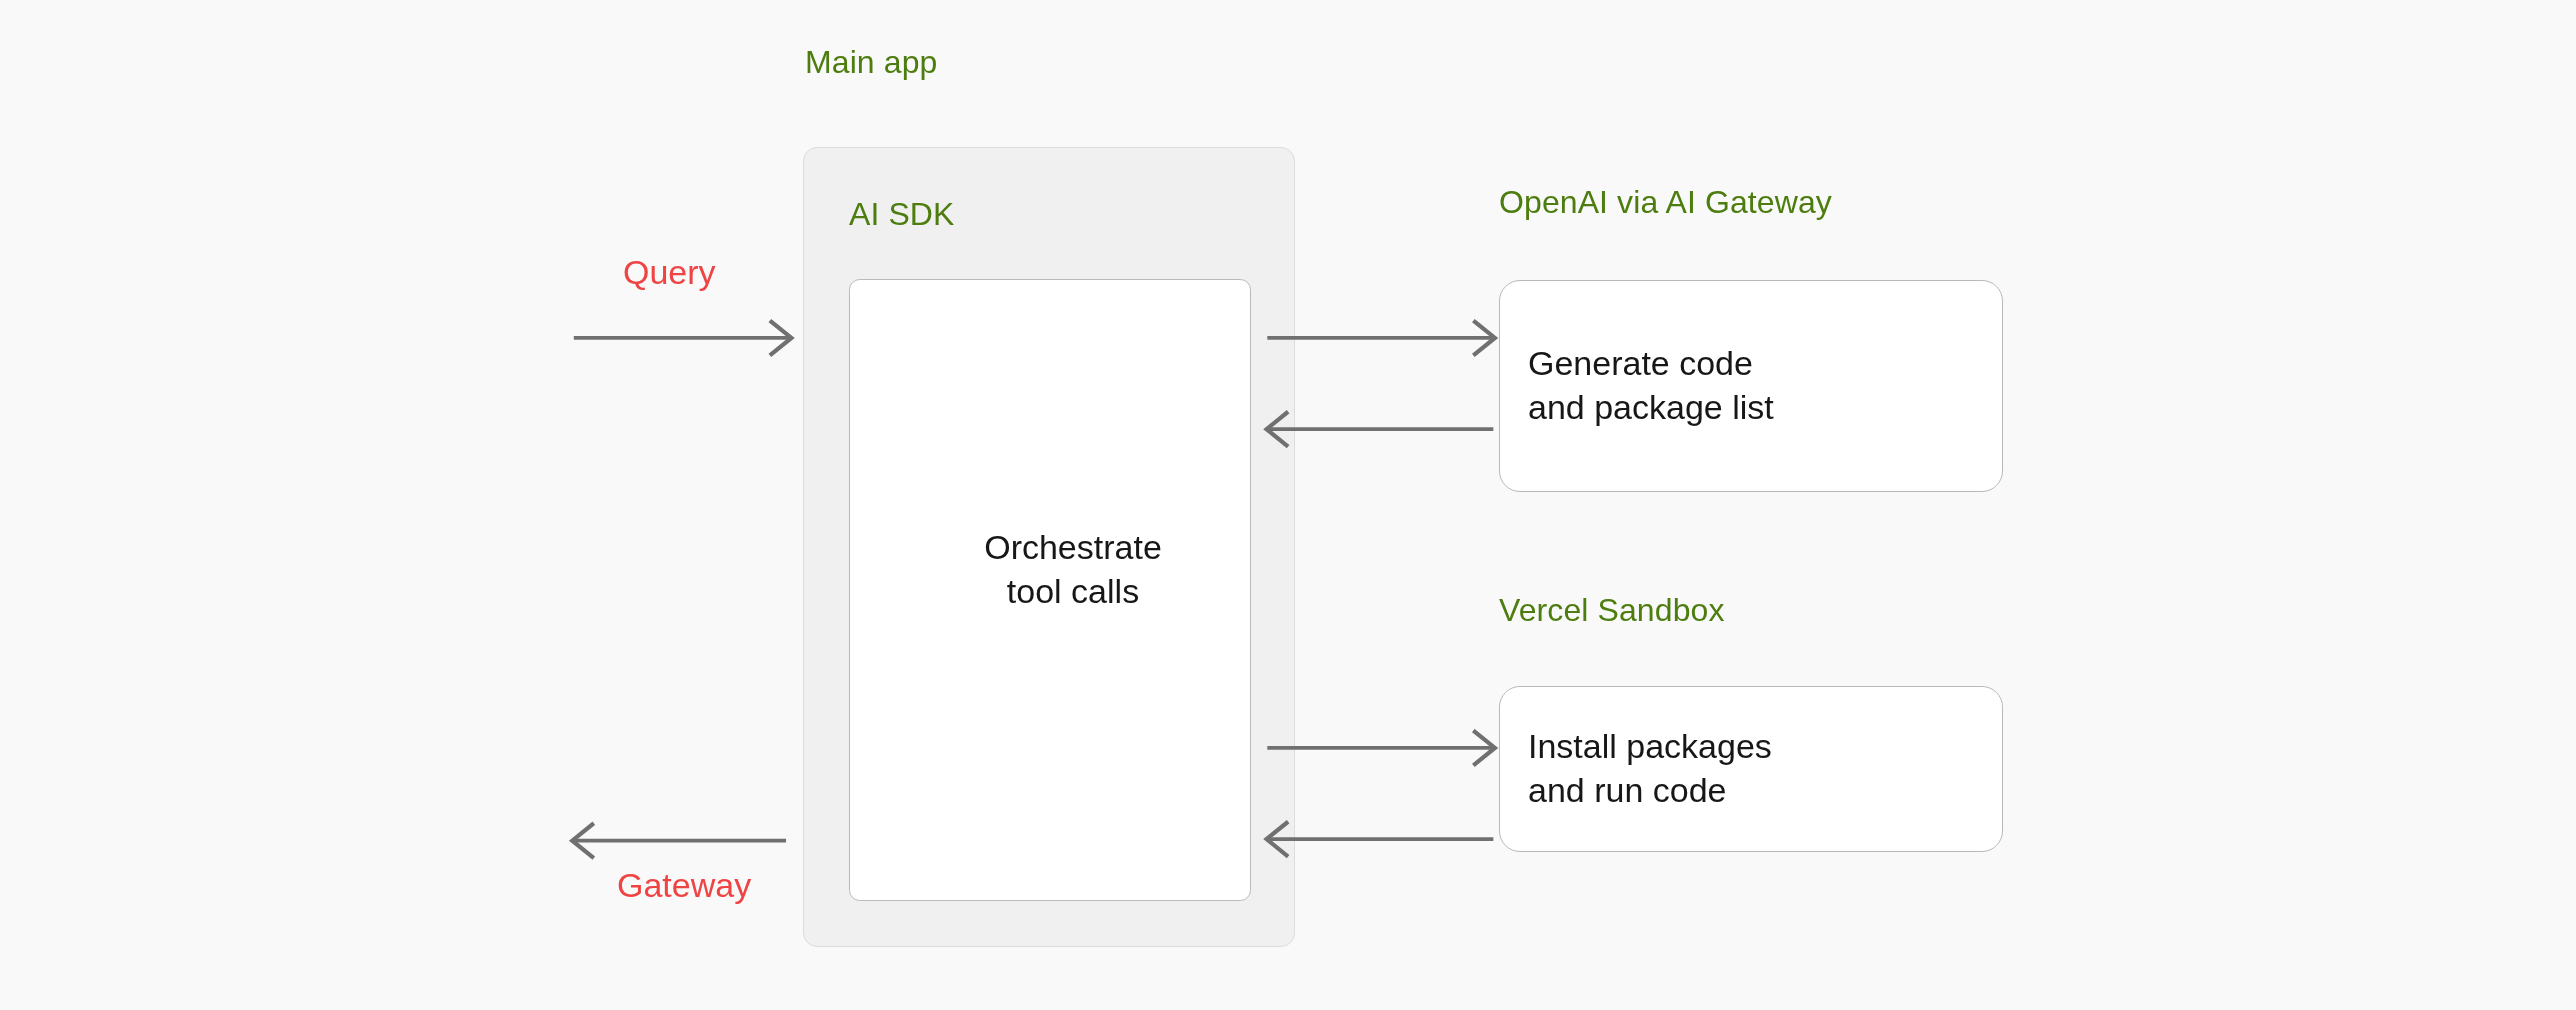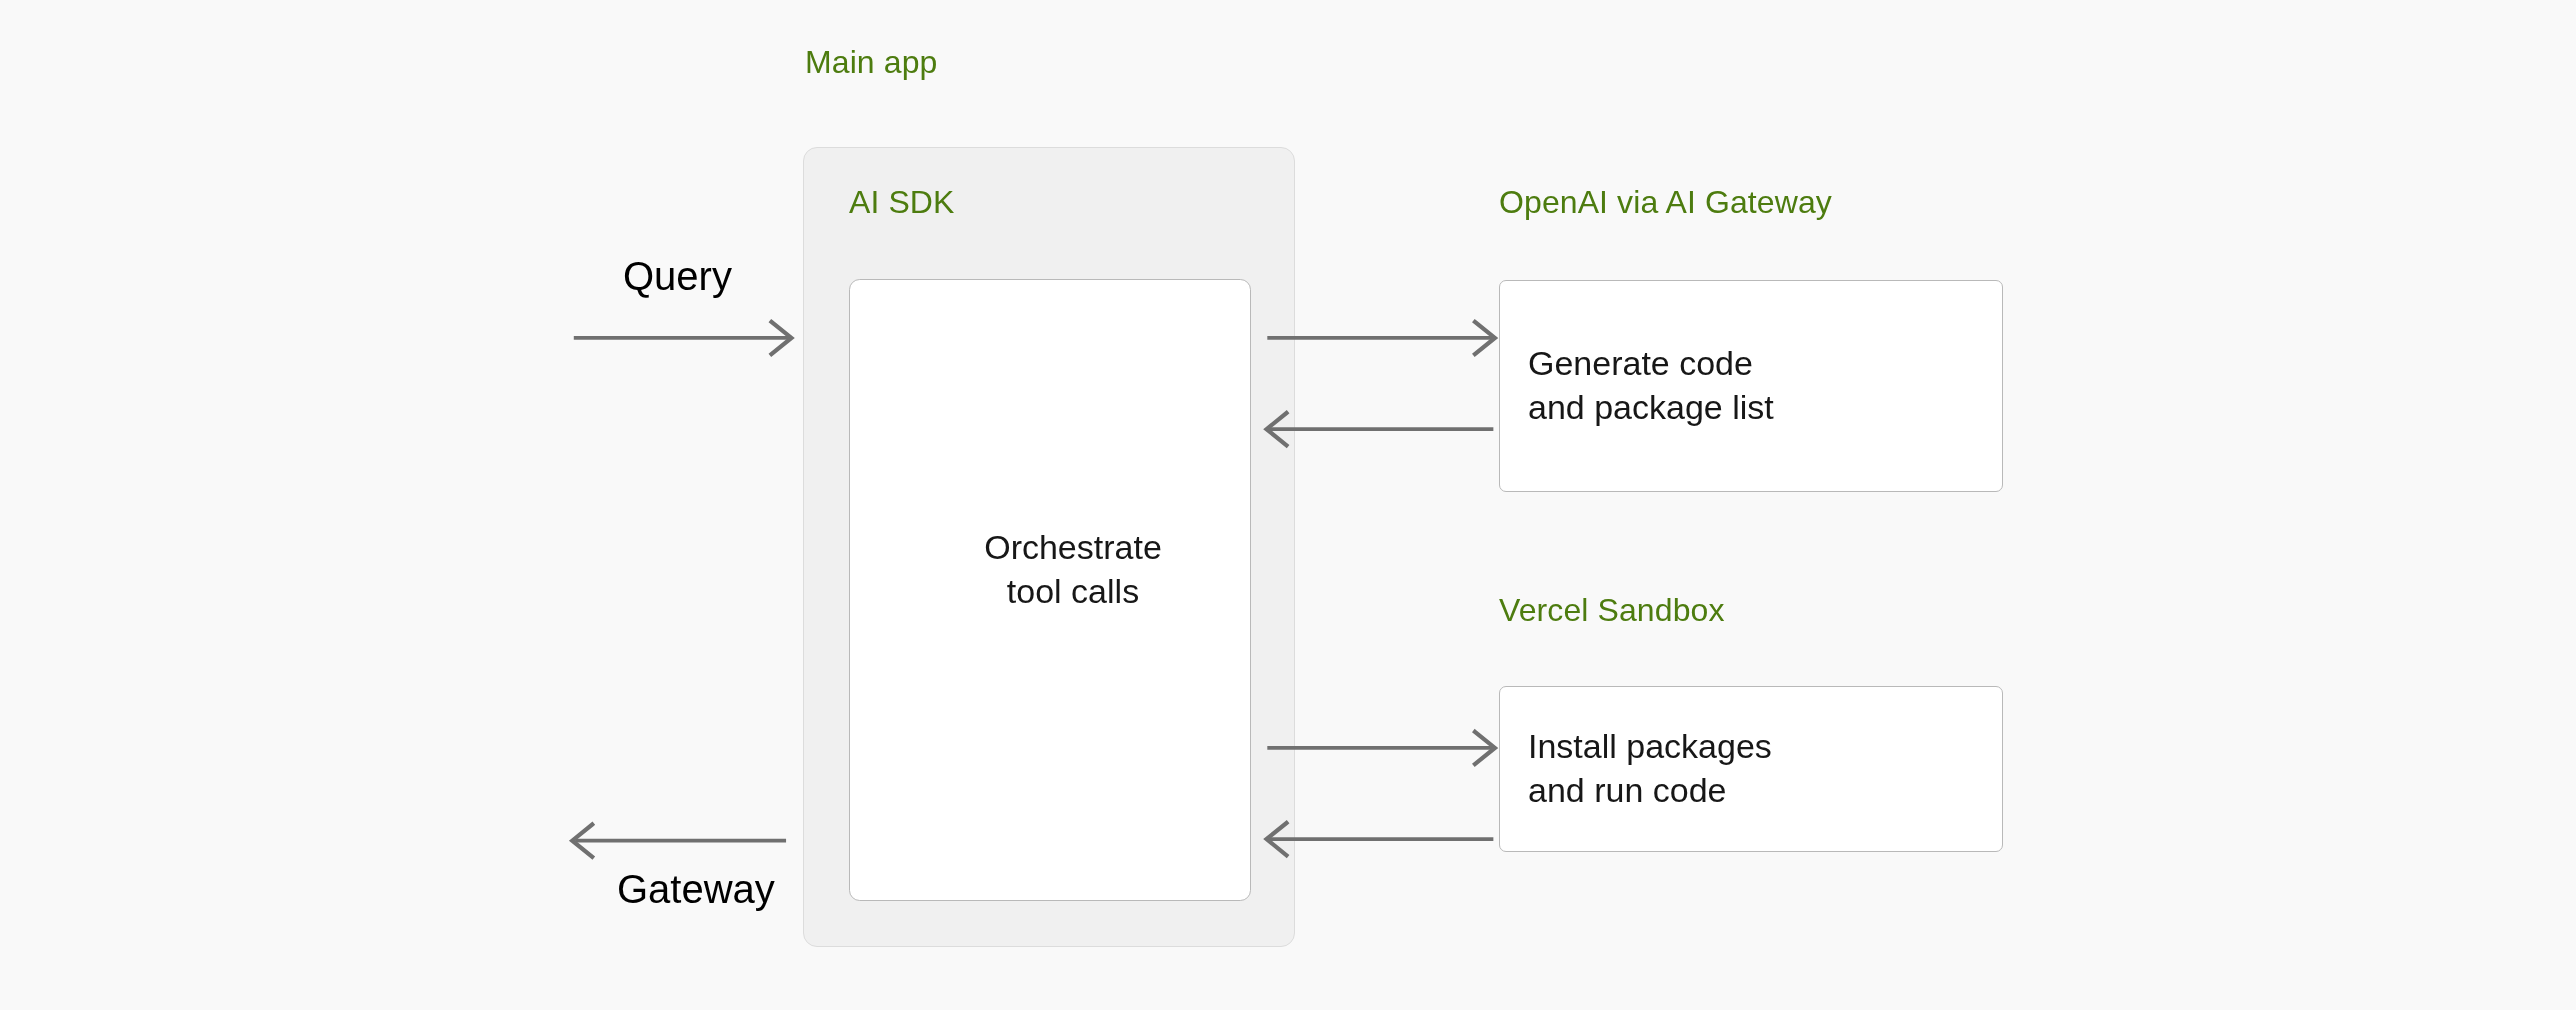--- a/index.html
+++ b/index.html
@@ -22,21 +22,21 @@
   
   .group-label {
     position: absolute;
     color: #4d7c0f;
     font-size: 32px;
     line-height: 1.15;
     letter-spacing: 0.1px;
     white-space: nowrap;
   }
   #label-main-app   { left: 805px; top: 44px; }
-  #label-ai-sdk     { left: 849px; top: 184px; }
+  #label-ai-sdk     { left: 849px; top: 196px; }
   #label-openai     { left: 1499px; top: 184px; text-align: right; }
   #label-sandbox    { left: 1499px; top: 592px; }
 
   
   #main-app-container {
     position: absolute;
     left: 803px;
     top: 147px;
     width: 492px;
     height: 800px;
@@ -70,42 +70,42 @@
     text-align: center;
   }
 
   
   .service-box {
     position: absolute;
     left: 1499px;
     width: 504px;
     background: #ffffff;
     border: 1.5px solid #b9b9b9;
-    border-radius: 7px;
+    border-radius: 21px;
     box-sizing: border-box;
   }
   #service-box-openai  { top: 280px; height: 212px; }
   #service-box-sandbox { top: 686px; height: 166px; }
   .service-text {
     position: absolute;
     left: 28px;
     top: 50%;
     transform: translateY(-50%);
     width: 445px;
     color: #171717;
     font-size: 34px;
     line-height: 1.28;
     white-space: pre-line;
   }
 
   
   .io-label {
     position: absolute;
-    color: #000000;
-    font-size: 40px;
+    color: #ef4444;
+    font-size: 34px;
     line-height: 1.15;
     white-space: nowrap;
   }
   #label-query  { left: 623px; top: 253px; }
   #label-result { left: 617px; top: 866px; }
 
   
   #arrow-layer {
     position: absolute;
     left: 0;

